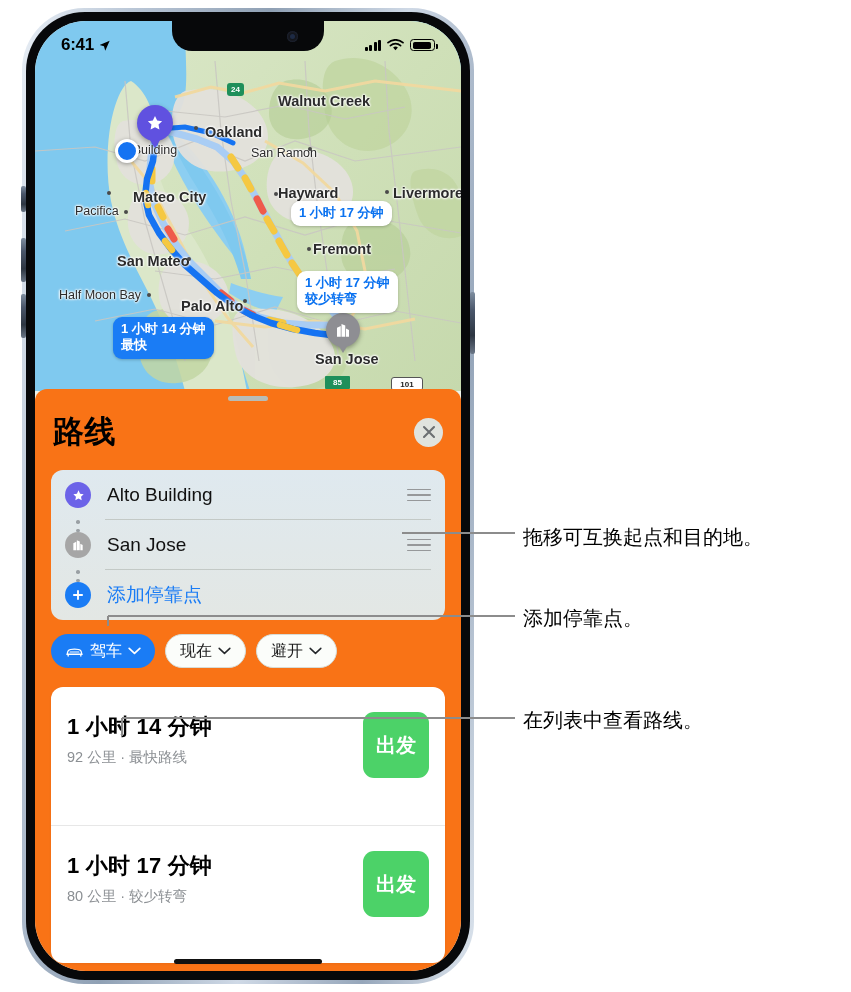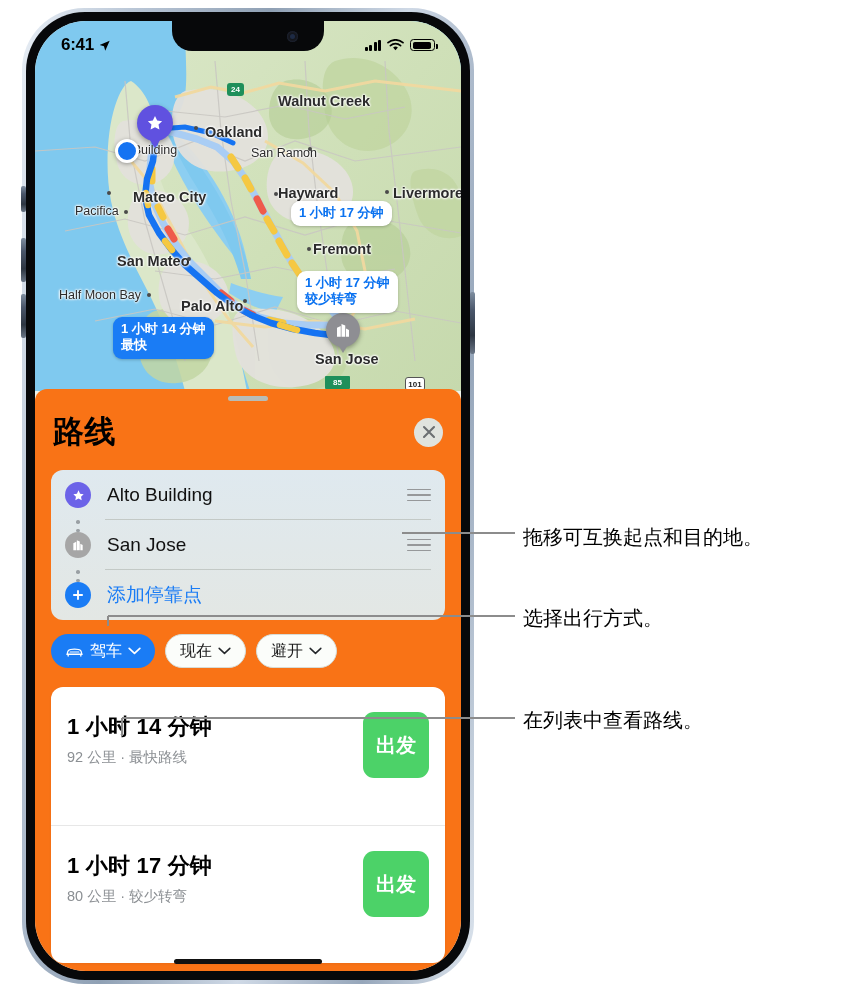--- a/index.html
+++ b/index.html
@@ -301,21 +301,21 @@
           <path d="M111,172 L113,184" stroke="#f5c842"></path>
           <path d="M130,220 L137,229" stroke="#f5c842"></path>
           <path d="M245,304 L262,309" stroke="#f5c842"></path>
         </g>
 
         <path d="M123,108 L150,106 L176,112 L198,122" stroke="#1573f2" stroke-width="5" fill="none" stroke-linecap="round"></path>
       </svg>
 
       <div style="position:absolute;left:192px;top:62px;width:17px;height:13px;background:#1e8f5a;border-radius:3px;display:flex;align-items:center;justify-content:center;color:#fff;font-size:8px;font-weight:bold">24</div>
       <div style="position:absolute;left:290px;top:355px;width:25px;height:13px;background:#1e8f5a;border-radius:1px;display:flex;align-items:center;justify-content:center;color:#fff;font-size:8px;font-weight:bold">85</div>
-      <div style="position:absolute;left:370px;top:356px;width:20px;height:14px;background:#fff;border:1.2px solid #555;border-radius:3px;display:flex;align-items:center;justify-content:center;color:#222;font-size:8px;font-weight:bold">101</div>
+      <div style="position:absolute;left:356px;top:356px;width:32px;height:14px;background:#fff;border:1.2px solid #555;border-radius:3px;display:flex;align-items:center;justify-content:center;color:#222;font-size:8px;font-weight:bold">101</div>
 
       <div id="map-labels">
           <div class="map-label big" style="left: 243px; top: 72px;">Walnut Creek</div>
           <div class="map-label big" style="left: 170px; top: 103px;">Oakland</div>
           <div class="map-label" style="left: 216px; top: 125px;">San Ramon</div>
           <div class="map-label" style="left: 88px; top: 122px;">y Building</div>
           <div class="map-label big" style="left: 98px; top: 168px;">Mateo City</div>
           <div class="map-label big" style="left: 243px; top: 164px;">Hayward</div>
           <div class="map-label big" style="left: 358px; top: 164px;">Livermore</div>
           <div class="map-label" style="left: 40px; top: 183px;">Pacifica</div>
@@ -505,16 +505,16 @@
   </div>
 
   <svg style="position:absolute;left:0;top:0;width:851px;height:992px;pointer-events:none">
     <path class="lead" d="M402,533 L515,533"></path>
     <path class="lead" d="M108,616 L108,626 M108,616 L515,616"></path>
     <path class="lead" d="M122,718 L122,736 M122,718 L515,718"></path>
   </svg>
 
   <div id="callouts">
       <div class="callout-text" style="left: 523px; top: 524px;">拖移可互换起点和目的地。</div>
-      <div class="callout-text" style="left: 523px; top: 605px;">选择出行方式。</div>
+      <div class="callout-text" style="left: 523px; top: 605px;">添加停靠点。</div>
       <div class="callout-text" style="left: 523px; top: 707px;">在列表中查看路线。</div>
     </div>
 </div>
 
 </body></html>

